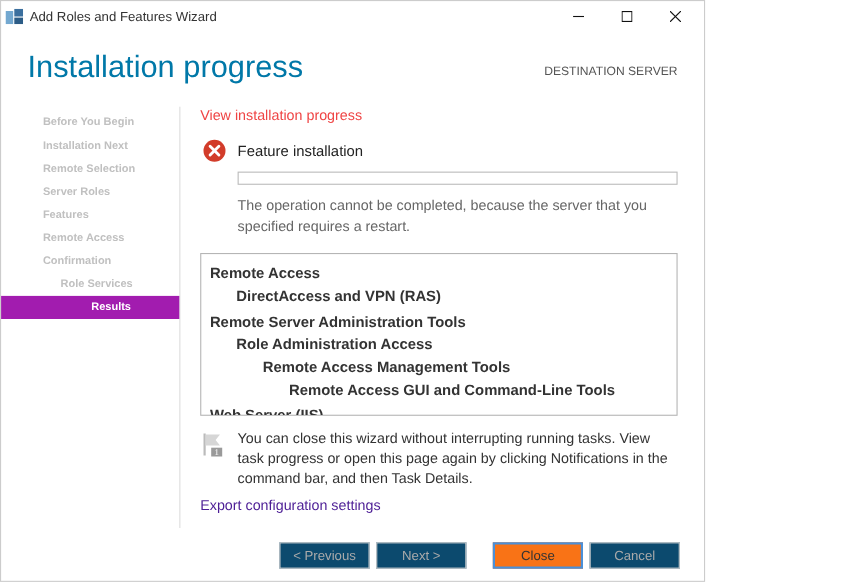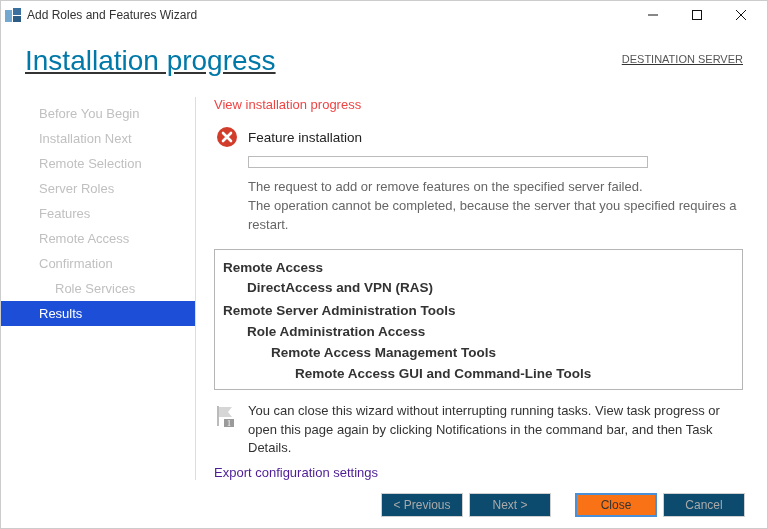--- a/index.html
+++ b/index.html
@@ -1,30 +1,30 @@
 <!DOCTYPE html>
 <html><head>
 <meta charset="utf-8">
 <style>
   * { box-sizing: border-box; margin: 0; padding: 0; }
   body { font-family: "Segoe UI", Tahoma, sans-serif; font-size: 12px; color: #333; background: #fff; }
-  .window { width: 768px; height: 529px; display: flex; flex-direction: column; border: 1px solid #ccc; }
+  .window { width: 641px; height: 529px; display: flex; flex-direction: column; border: 1px solid #ccc; }
   .titlebar { height: 28px; display: flex; align-items: center; padding: 0 4px; }
   .titlebar .icon { width: 16px; height: 14px; margin-right: 6px; }
   .title-text { font-size: 12px; color: #333; flex: 1; }
   .winbtns { display: flex; }
   .winbtn { width: 44px; height: 28px; display: flex; align-items: center; justify-content: center; color: #111; }
-  .header { display: flex; align-items: flex-start; padding: 16px 24px 0 24px; text-decoration: underline; }
+  .header { display: flex; align-items: center; padding: 16px 24px 0 24px; }
   .header h1 { font-size: 28px; font-weight: 300; color: #0078a8; flex: 1; }
   .dest { font-size: 11px; color: #555; text-align: right; padding-top: 8px; }
   .body { flex: 1; display: flex; padding: 20px 0 0 0; min-height: 0; }
   .sidebar { width: 195px; padding-top: 4px; border-right: 1px solid #ddd; margin-right: 18px; }
-  .step { font-size: 13px; color: #c0c0c0; padding: 5px 0 5px 38px; cursor: default; }
+  .step { font-size: 10px; color: #c0c0c0; padding: 5px 0 5px 38px; cursor: default; font-weight: bold; }
   .step.sub { padding-left: 54px; }
-  .step.active { background: #1d4ed8; color: #fff; }
+  .step.active { background: #a21caf; color: #fff; text-align: center; }
   .main { flex: 1; padding-right: 24px; display: flex; flex-direction: column; min-height: 0; }
   .section-title { font-size: 13px; color: #ef4444; margin-bottom: 14px; }
   .status-row { display: flex; align-items: center; margin-bottom: 8px; }
   .err-icon { width: 22px; height: 22px; margin-right: 10px; margin-left: 2px; }
   .status-text { font-size: 13.5px; color: #222; }
   .progress-wrap { margin-left: 34px; margin-bottom: 10px; }
   .progress { width: 400px; height: 12px; border: 1px solid #bbb; background: #fff; }
   .msg { margin-left: 34px; font-size: 13px; color: #666; line-height: 1.45; margin-bottom: 14px; }
   .treebox { border: 1px solid #b5b5b5; height: 148px; overflow-y: scroll; padding: 6px 8px; font-size: 13.5px; line-height: 1.55; }
   .treebox .l0 { font-weight: 600; margin-top: 2px; }
@@ -106,21 +106,20 @@
             </svg>
         </span>
         <span class="status-text">Feature installation</span>
       </div>
 
       <div class="progress-wrap">
         <div class="progress"></div>
       </div>
 
       <div class="msg">
-        <div>The request to add or remove features on the specified server failed.</div>
         <div>The operation cannot be completed, because the server that you specified requires a restart.</div>
       </div>
 
       <div class="treebox">
         <div class="l0">Remote Access</div>
         <div class="l1">DirectAccess and VPN (RAS)</div>
         <div class="l0">Remote Server Administration Tools</div>
         <div class="l1">Role Administration Access</div>
         <div class="l2">Remote Access Management Tools</div>
         <div class="l3">Remote Access GUI and Command-Line Tools</div>

